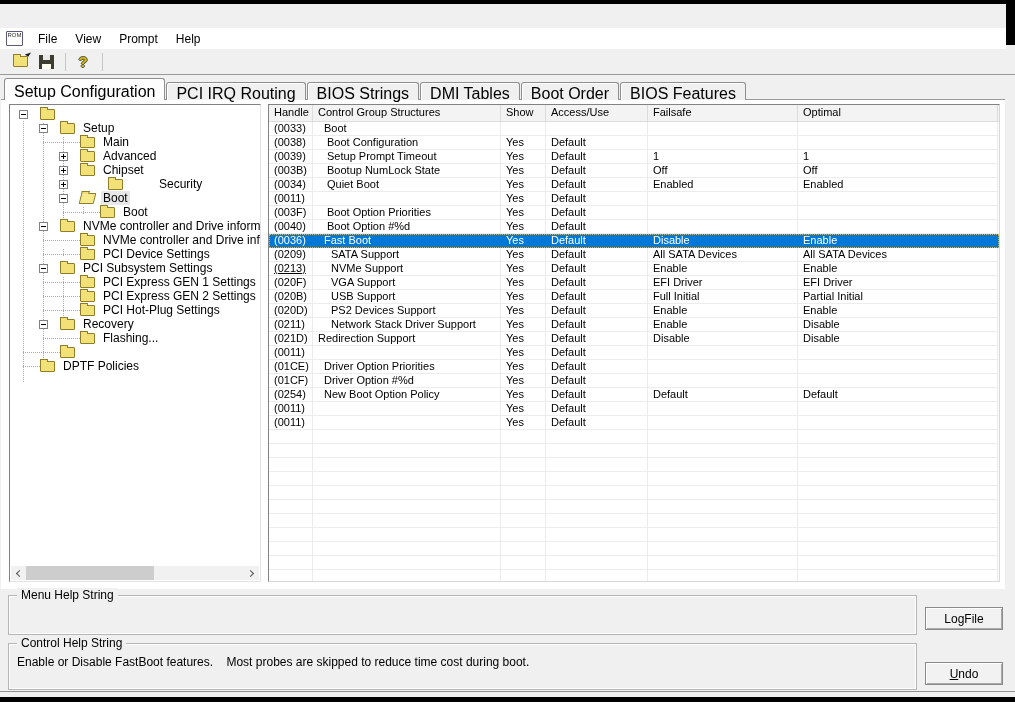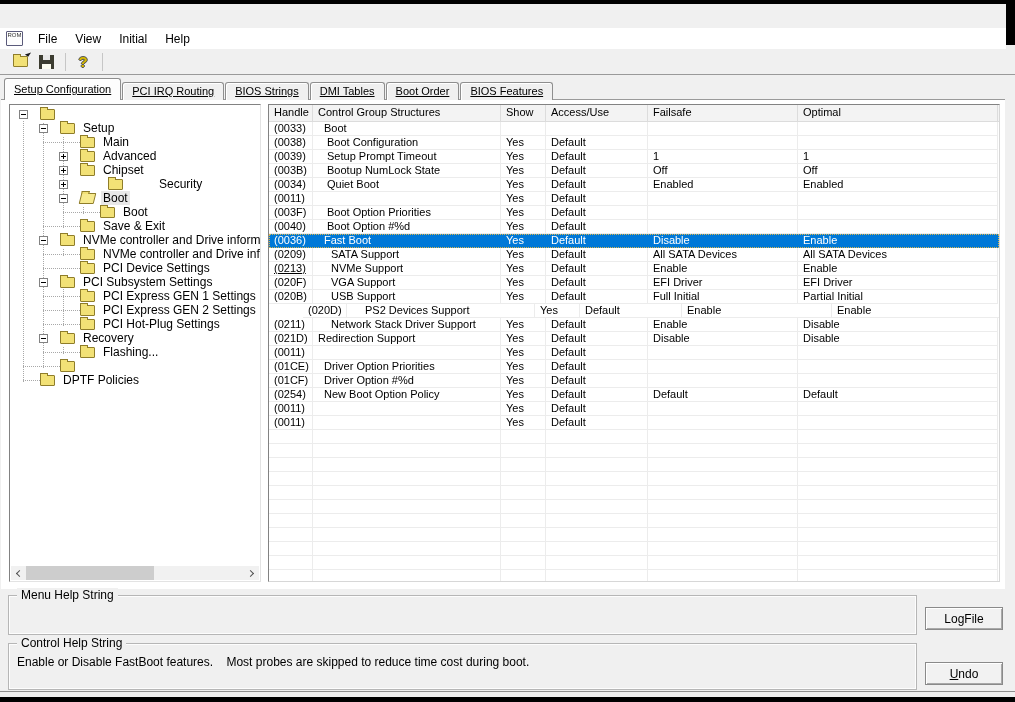--- a/index.html
+++ b/index.html
@@ -28,21 +28,21 @@
   .folder.open{transform:skewX(-14deg);background:#f7ea8e;}
   .open-arrow{position:absolute;right:-3px;top:-6px;width:0;height:0;border-left:4px solid transparent;border-bottom:5px solid #1a1a1a;transform:rotate(35deg);}
   .floppy{width:15px;height:14px;background:#3c3c30;position:relative;}
   .floppy::before{content:'';position:absolute;top:0;left:4px;width:7px;height:5px;background:#e8e8e8;}
   .floppy::after{content:'';position:absolute;bottom:0;left:3px;width:9px;height:5px;background:#fdfdf0;}
   .help-q{color:#d7ba00;font-weight:bold;font-size:15px;text-shadow:1px 0 #555,-1px 0 #555,0 1px #555,0 -1px #555;}
 
   
   .tabstrip{position:absolute;left:4px;top:74px;height:22px;display:flex;align-items:flex-end;z-index:5;}
   .tab{background:#f0f0f0;border:1px solid #8e8e8e;border-bottom:none;border-radius:3px 3px 0 0;
-       padding:2px 9px 3px 9px;font-size:11px;margin-right:1px;height:18px;box-shadow:inset 1px 1px 0 #fff;text-decoration:underline;}
+       padding:2px 9px 3px 9px;font-size:16px;margin-right:1px;height:18px;box-shadow:inset 1px 1px 0 #fff;}
   .tab.active{background:#fdfdfd;height:22px;padding-top:4px;position:relative;z-index:6;}
   .tabpage{position:absolute;left:1px;top:95px;width:1004px;height:490px;background:#fff;border-top:1px solid #9a9a9a;}
 
   
   .treepanel{position:absolute;left:8px;top:4px;width:252px;height:478px;background:#fff;
              border:1px solid #828282;border-right-color:#e3e3e3;border-bottom-color:#e3e3e3;overflow:hidden;}
   .treerows{position:absolute;left:0;top:2px;right:0;bottom:16px;overflow:hidden;}
   .tree-row{height:14px;display:flex;align-items:center;position:relative;white-space:nowrap;}
   .stub{position:absolute;top:7px;height:1px;border-top:1px dotted #a8a8a8;}
   .g{position:absolute;width:1px;border-left:1px dotted #a8a8a8;}
@@ -88,21 +88,21 @@
 
 <div class="screen">
   <div class="window">
 
 
     <div class="menubar">
       <div class="rom-icon">ROM</div>
       <div style="display:flex;">
           <div class="menu-item">File</div>
           <div class="menu-item">View</div>
-          <div class="menu-item">Initial</div>
+          <div class="menu-item">Prompt</div>
           <div class="menu-item">Help</div>
         </div>
     </div>
 
     <div class="toolbar">
       <div class="tbtn">
         <span class="folder">
             <span class="open-arrow"></span>
           </span>
       </div>
@@ -183,25 +183,20 @@
               <span class="ebox">
                 <span class="h"></span>
               </span>
               <span class="folder open"></span>
               <span class="tlabel tsel">Boot</span>
             </div>
             <div class="tree-row" style="padding-left: 90px;">
               <span class="stub" style="left: 53px; width: 37px;"></span>
               <span class="folder"></span>
               <span class="tlabel">Boot</span>
-            </div>
-            <div class="tree-row" style="padding-left: 70px;">
-              <span class="stub" style="left: 33px; width: 37px;"></span>
-              <span class="folder"></span>
-              <span class="tlabel">Save &amp; Exit</span>
             </div>
             <div class="tree-row" style="padding-left: 29px;">
               <span class="ebox">
                 <span class="h"></span>
               </span>
               <span class="folder"></span>
               <span class="tlabel">NVMe controller and Drive information</span>
             </div>
             <div class="tree-row" style="padding-left: 70px;">
               <span class="stub" style="left: 33px; width: 37px;"></span>
@@ -376,21 +371,21 @@
             </div>
             <div class="trow">
               <div class="tcell" style="width: 44px;">(020B)</div>
               <div class="tcell" style="width: 188px; padding-left: 18px;">USB Support</div>
               <div class="tcell" style="width: 45px;">Yes</div>
               <div class="tcell" style="width: 102px;">Default</div>
               <div class="tcell" style="width: 150px;">Full Initial</div>
               <div class="tcell" style="width: 200px;">Partial Initial</div>
             </div>
             <div class="trow">
-              <div class="tcell" style="width: 44px; margin-left: 34px;">(020D)</div>
+              <div class="tcell" style="width: 44px;">(020D)</div>
               <div class="tcell" style="width: 188px; padding-left: 18px;">PS2 Devices Support</div>
               <div class="tcell" style="width: 45px;">Yes</div>
               <div class="tcell" style="width: 102px;">Default</div>
               <div class="tcell" style="width: 150px;">Enable</div>
               <div class="tcell" style="width: 200px;">Enable</div>
             </div>
             <div class="trow">
               <div class="tcell" style="width: 44px;">(0211)</div>
               <div class="tcell" style="width: 188px; padding-left: 18px;">Network Stack Driver Support</div>
               <div class="tcell" style="width: 45px;">Yes</div>

